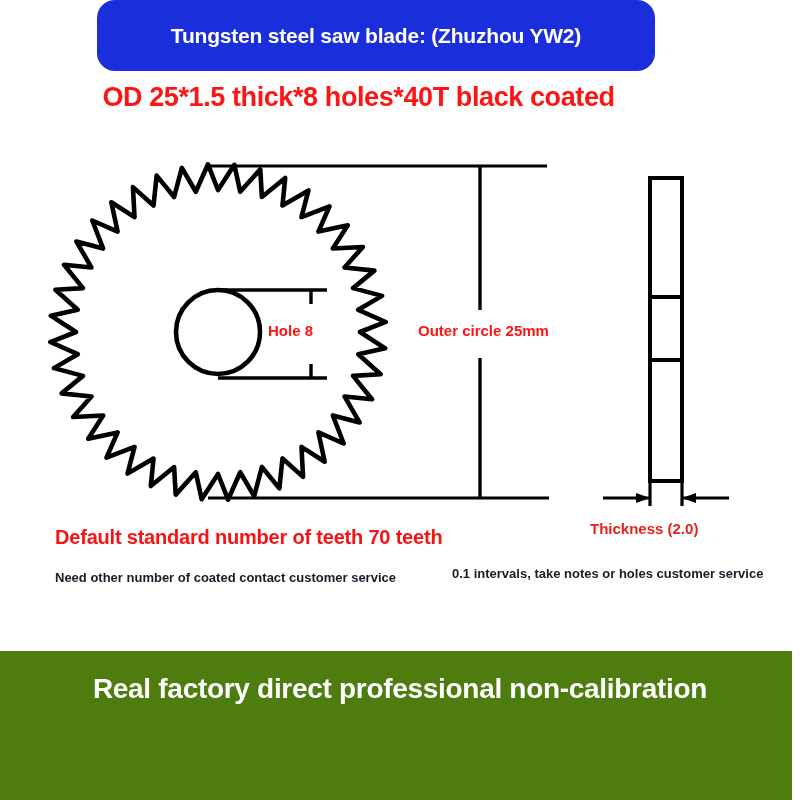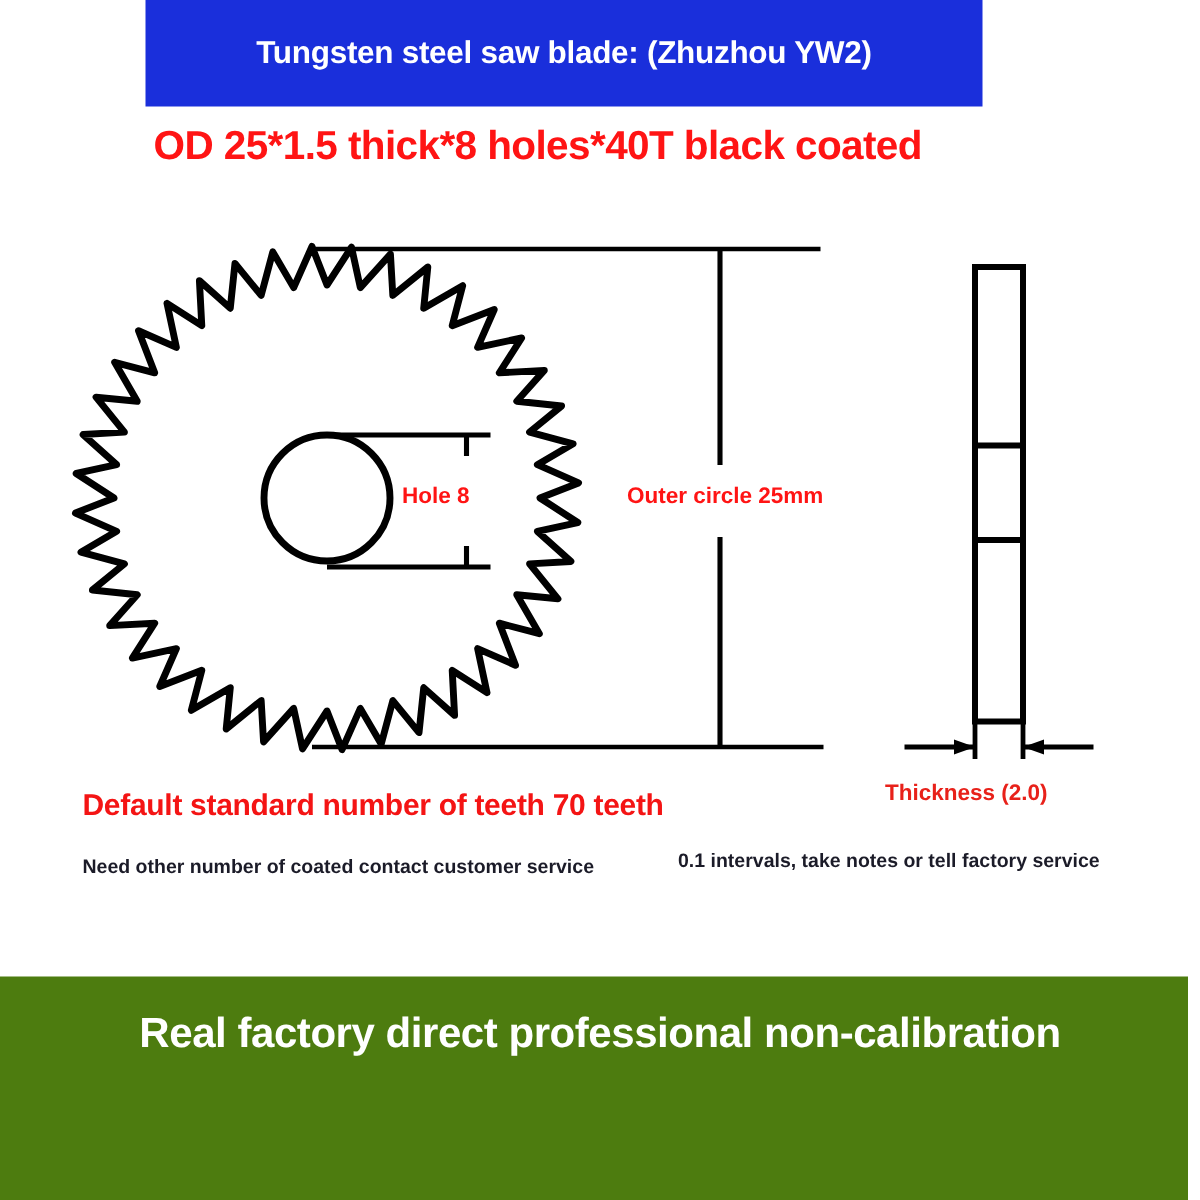--- a/index.html
+++ b/index.html
@@ -28,20 +28,21 @@
     left: 97px;
     top: 0px;
     width: 558px;
     height: 71px;
     background: #1a2fdb;
     display: flex;
     align-items: center;
     justify-content: center;
     box-sizing: border-box;
     padding: 0 18px;
+    border-radius: 18px;
   }
   .top-banner-text {
     color: #ffffff;
     font-size: 21px;
     font-weight: bold;
     letter-spacing: -0.2px;
     white-space: nowrap;
   }
 
   
@@ -217,20 +218,20 @@
   <div class="anno anno-hole">Hole 8</div>
 
   <div class="anno anno-outer">Outer circle 25mm</div>
 
   <div class="anno anno-thickness">Thickness (2.0)</div>
 
   <div class="anno anno-teeth-red">Default standard number of teeth 70 teeth</div>
 
   <div class="anno anno-teeth-black">Need other number of coated contact customer service</div>
 
-  <div class="anno anno-intervals-black">0.1 intervals, take notes or tell factory service</div>
+  <div class="anno anno-intervals-black">0.1 intervals, take notes or holes customer service</div>
 
   <div class="bottom-banner">
     <div class="bottom-line1">Real factory direct professional non-calibration</div>
 
   </div>
 
 </div>
 
 </body></html>

